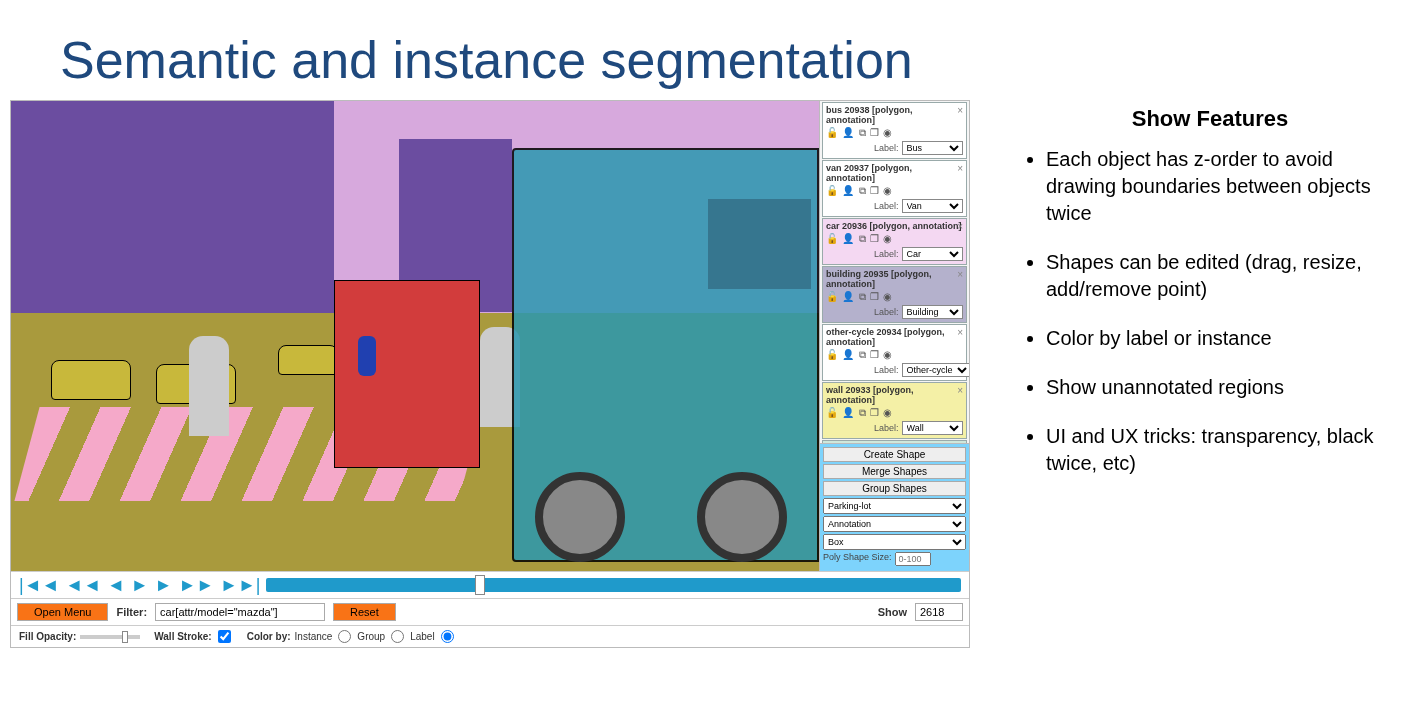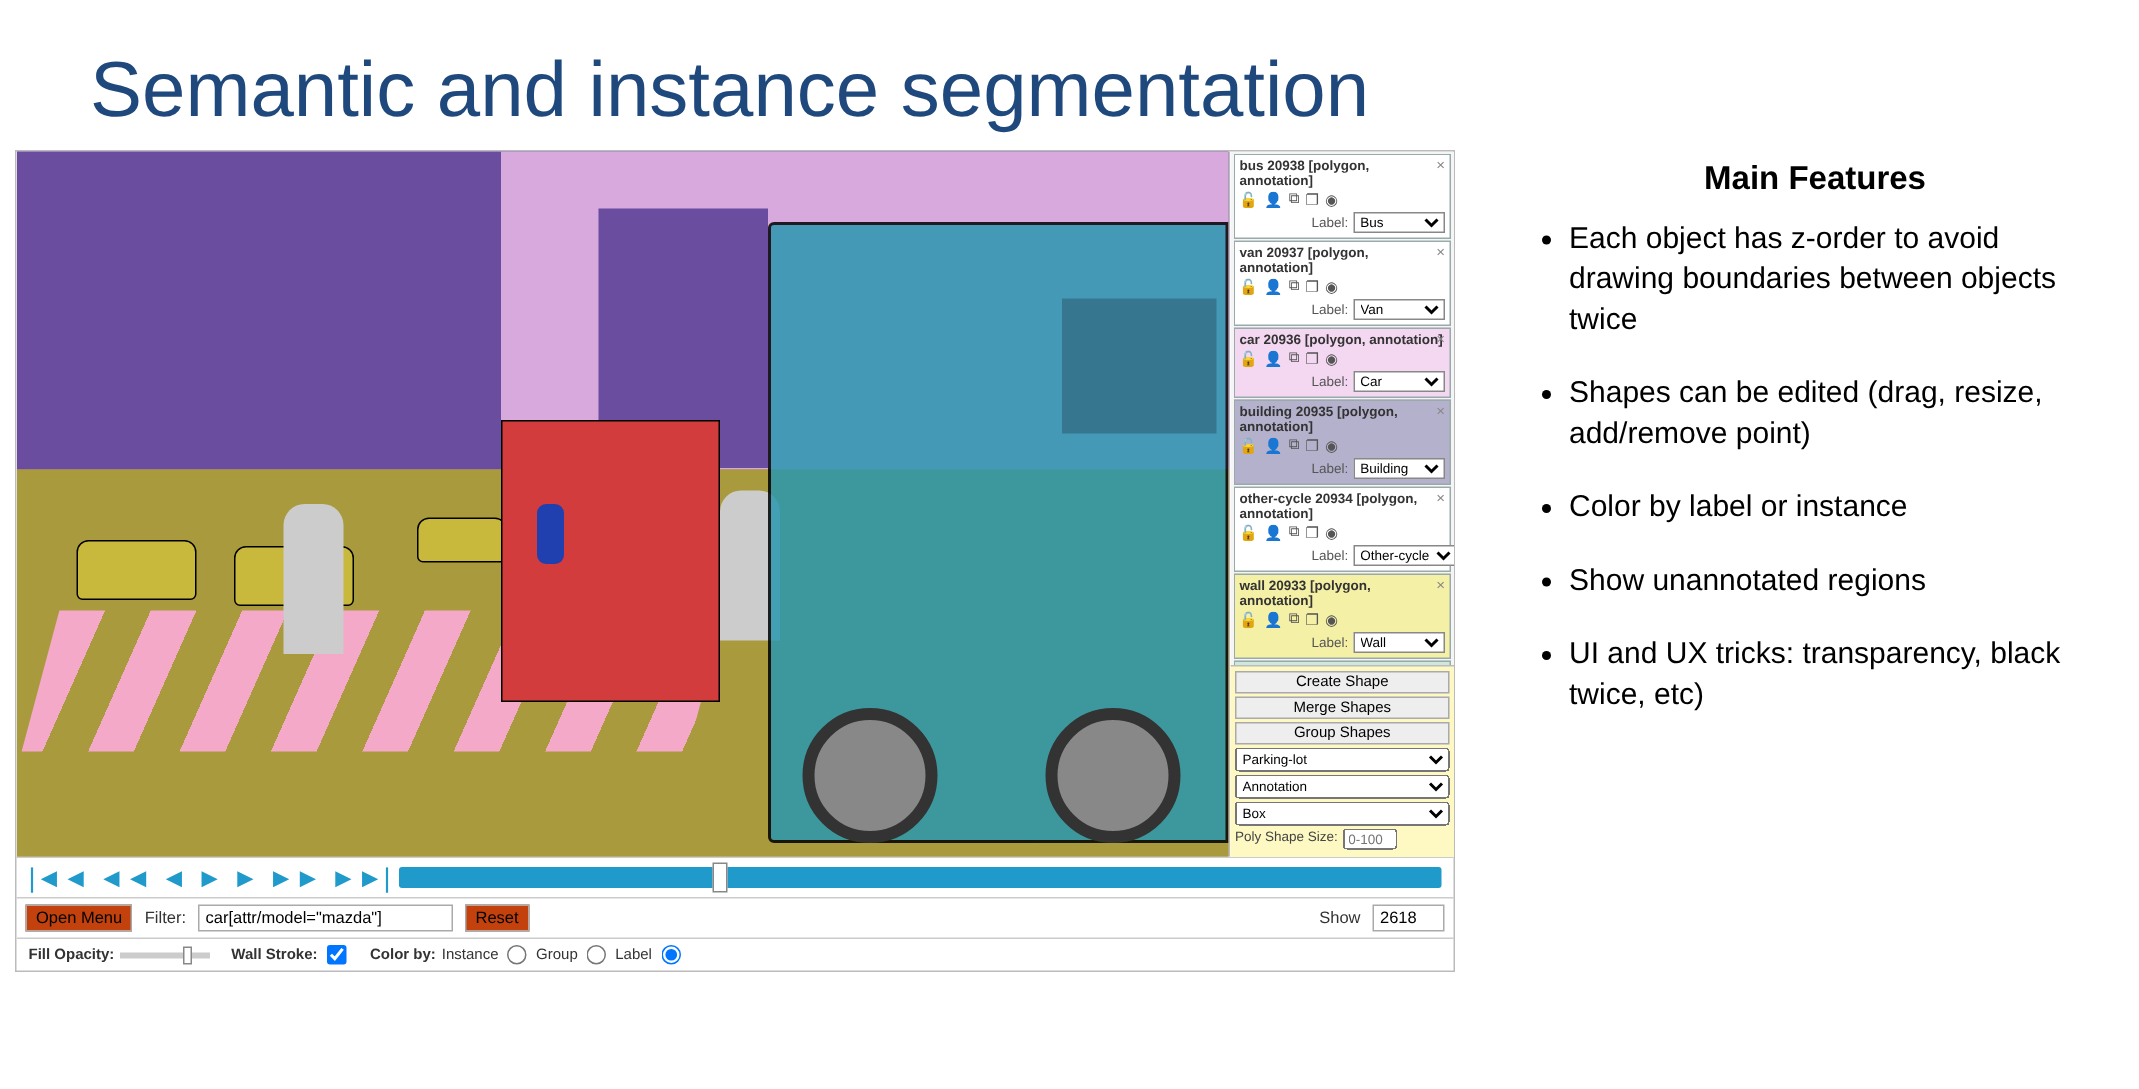--- a/index.html
+++ b/index.html
@@ -75,21 +75,21 @@
   .ann .hdr { font-weight:bold; color:#333; margin-bottom:2px; }
   .ann .close { position:absolute; top:2px; right:3px; color:#888; cursor:pointer; font-size:10px;}
   .ann .icons { display:flex; gap:4px; margin:2px 0; color:#555;}
   .ann .icons span{ font-size:10px; cursor:pointer;}
   .ann .lblrow { display:flex; align-items:center; gap:3px;}
   .ann .lblrow .ll{ color:#555;padding-left:48px;}
   .ann select { flex:1; font-size:9px; height:14px; border:1px solid #888; background:#fff;}
   .panel-bottom {
     border-top:1px solid #bbb; padding:3px 3px 5px 3px; font-size:10px;
     display:flex; flex-direction:column; gap:2px; margin-top:auto;
-    position:sticky; bottom:0; background:#fef9c3;
+    position:sticky; bottom:0; background:#7dd3fc;
   }
   .panel-bottom button{
     font-size:10px; padding:1px 0; background:#eee; border:1px solid #aaa; cursor:pointer;
   }
   .panel-bottom select{ font-size:9px; height:16px;}
   .poly-row{display:flex;align-items:flex-start;gap:3px;font-size:9px;color:#444;}
   .poly-row input{width:36px;font-size:9px;height:14px;}
 
   
   .playbar {
@@ -103,23 +103,23 @@
   .playbar .thumb {
     position:absolute; top:-3px; width:10px; height:20px; background:#fff;
     border:1px solid #888; left:30%;
   }
   
   .controls {
     display:flex; align-items:center; gap:8px;
     padding:4px 6px; border-top:1px solid #ccc;
   }
   .controls button{
-    font-size:11px;padding:2px 6px;background:#c2410c;border:1px solid #aaa;cursor:pointer;
-  }
-  .controls .flabel{font-size:11px;color:#333;}
+    font-size:11px;padding:2px 16px;background:#f97316;border:1px solid #aaa;cursor:pointer;
+  }
+  .controls .flabel{font-size:11px;color:#333;font-weight:bold;}
   .controls input[type=text]{font-size:11px;padding:2px 4px;border:1px solid #aaa;}
   .controls .spacer{flex:1;}
   .controls .frame-in{width:48px;}
 
   
   .opts{
     display:flex;align-items:center;gap:14px;
     padding:4px 8px;border-top:1px solid #ccc;font-size:10px;color:#333;
   }
   .opts .mini-range{display:inline-block;width:60px;height:4px;background:#ccc;position:relative;vertical-align:middle;}
@@ -360,21 +360,21 @@
         <span>Group</span>
         <input type="radio" name="cb" style="">
         <span>Label</span>
         <input type="radio" name="cb" checked="" style="">
       </div>
     </div>
 
   </div>
 
   <div class="features">
-    <h2>Main Features</h2>
+    <h2>Show Features</h2>
     <ul>
       <li>Each object has z-order to avoid drawing boundaries between objects twice</li>
       <li>Shapes can be edited (drag, resize, add/remove point)</li>
       <li>Color by label or instance</li>
       <li>Show unannotated regions</li>
       <li>UI and UX tricks: transparency, black twice, etc)</li>
     </ul>
   </div>
 
 </div>

